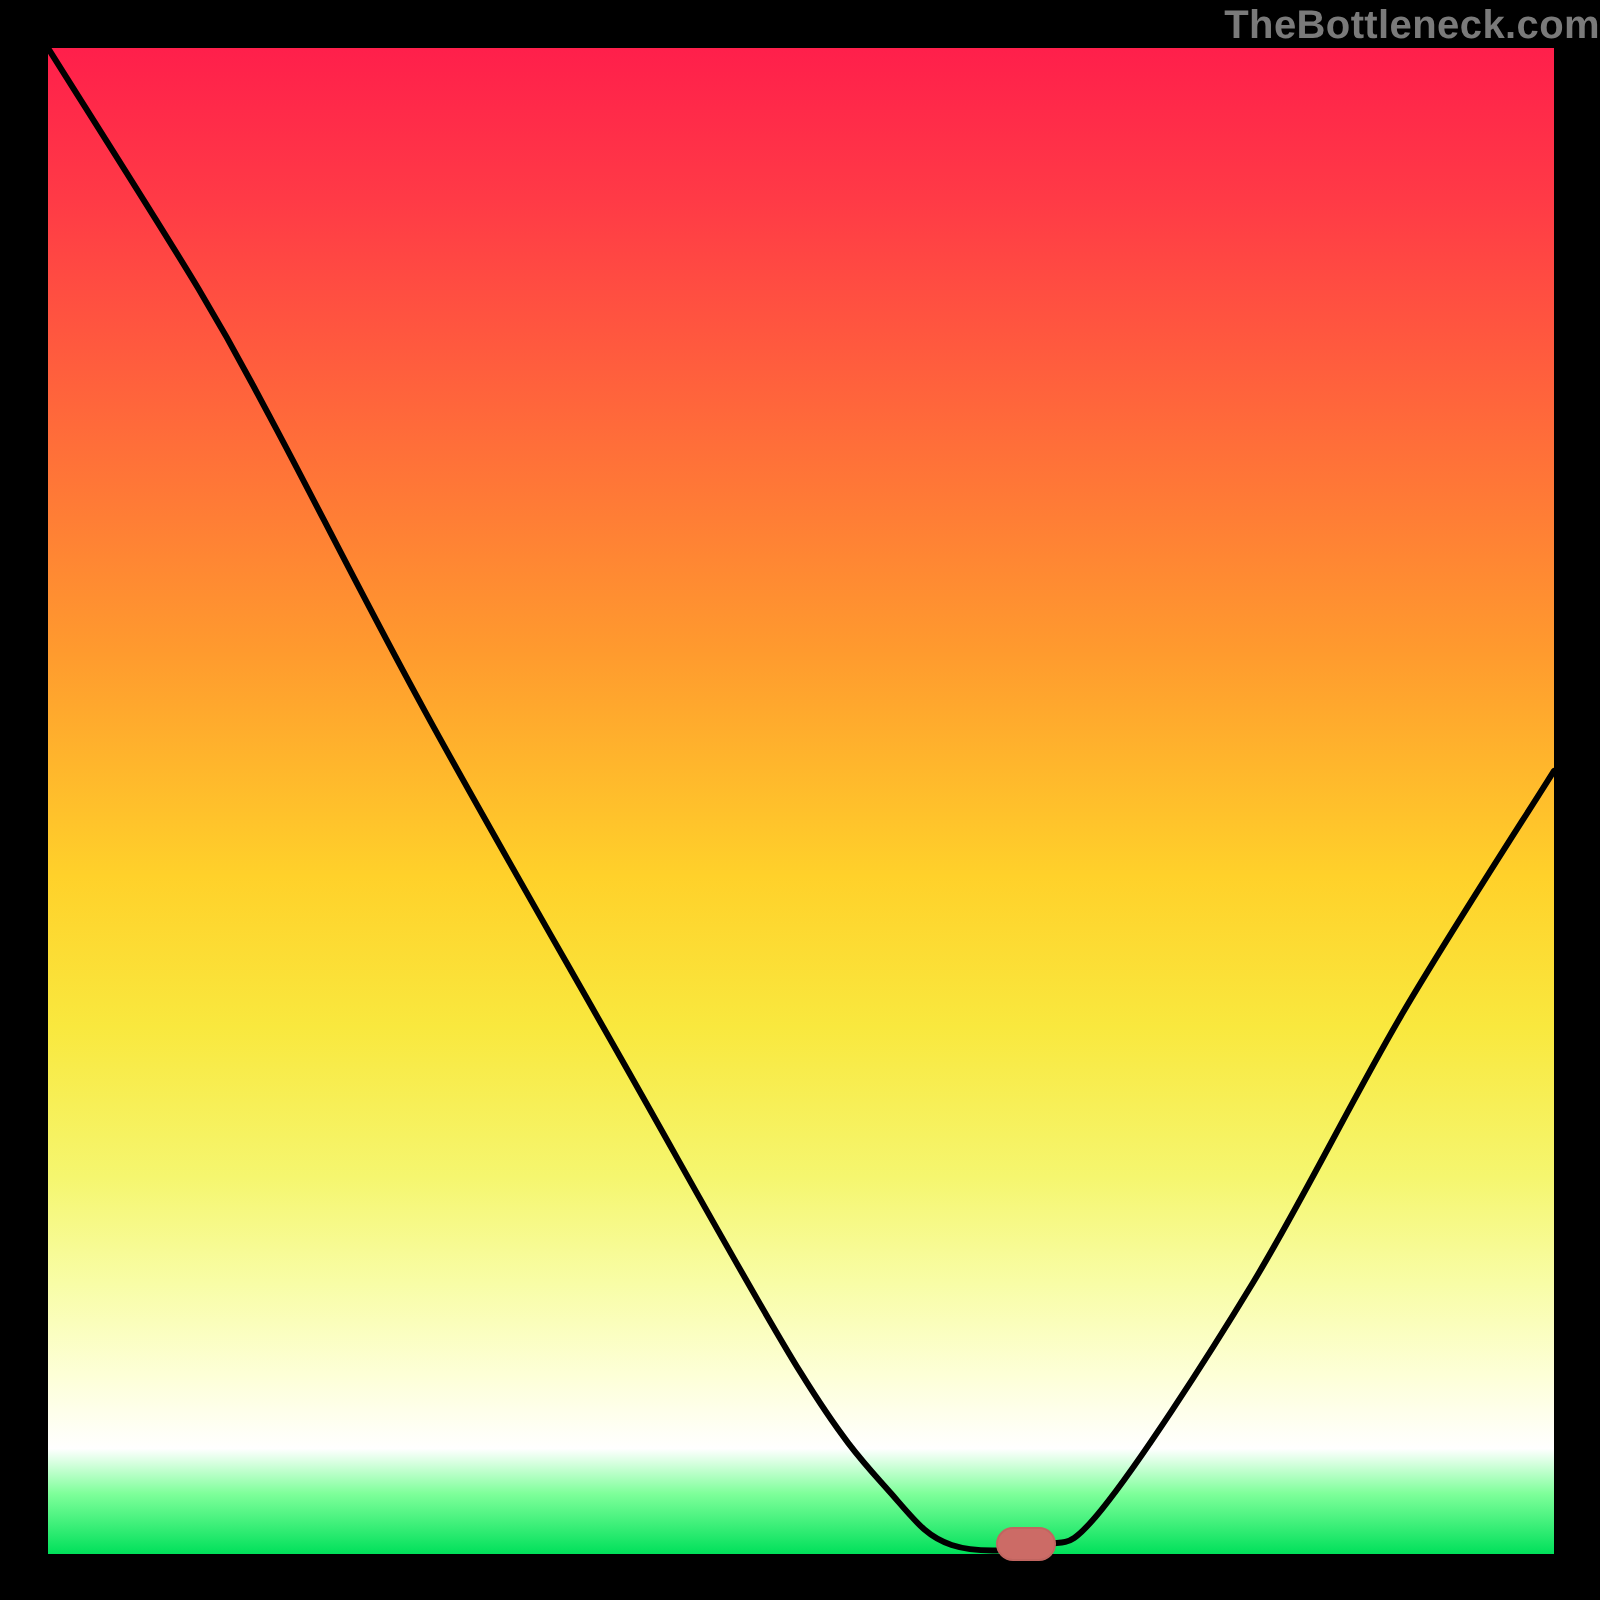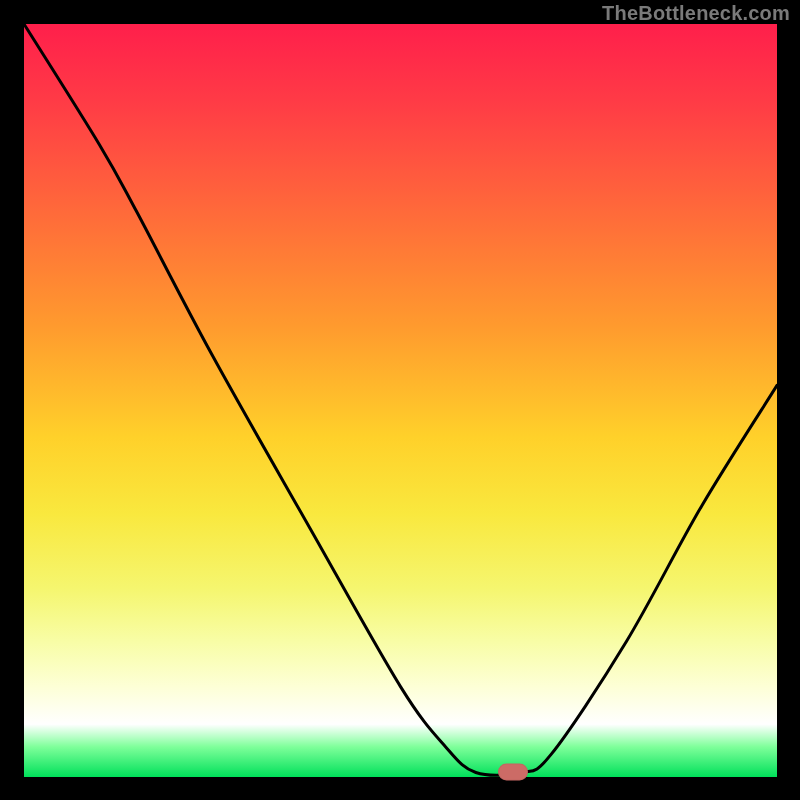--- a/index.html
+++ b/index.html
@@ -34,21 +34,21 @@
       #f8fda6 82%,
       #fdffd6 88%,
       #ffffff 93%,
       #7eff9a 96%,
       #00e05a 100%
     );
   }
   .watermark {
     position: absolute;
     top: 2px;
-    right: 10px;
+    right: 0;
     font-family: Arial, Helvetica, sans-serif;
     font-size: 20px;
     font-weight: 600;
     color: #7a7a7a;
     letter-spacing: 0.2px;
     user-select: none;
   }
   .curve {
     position: absolute;
     left: 0;

